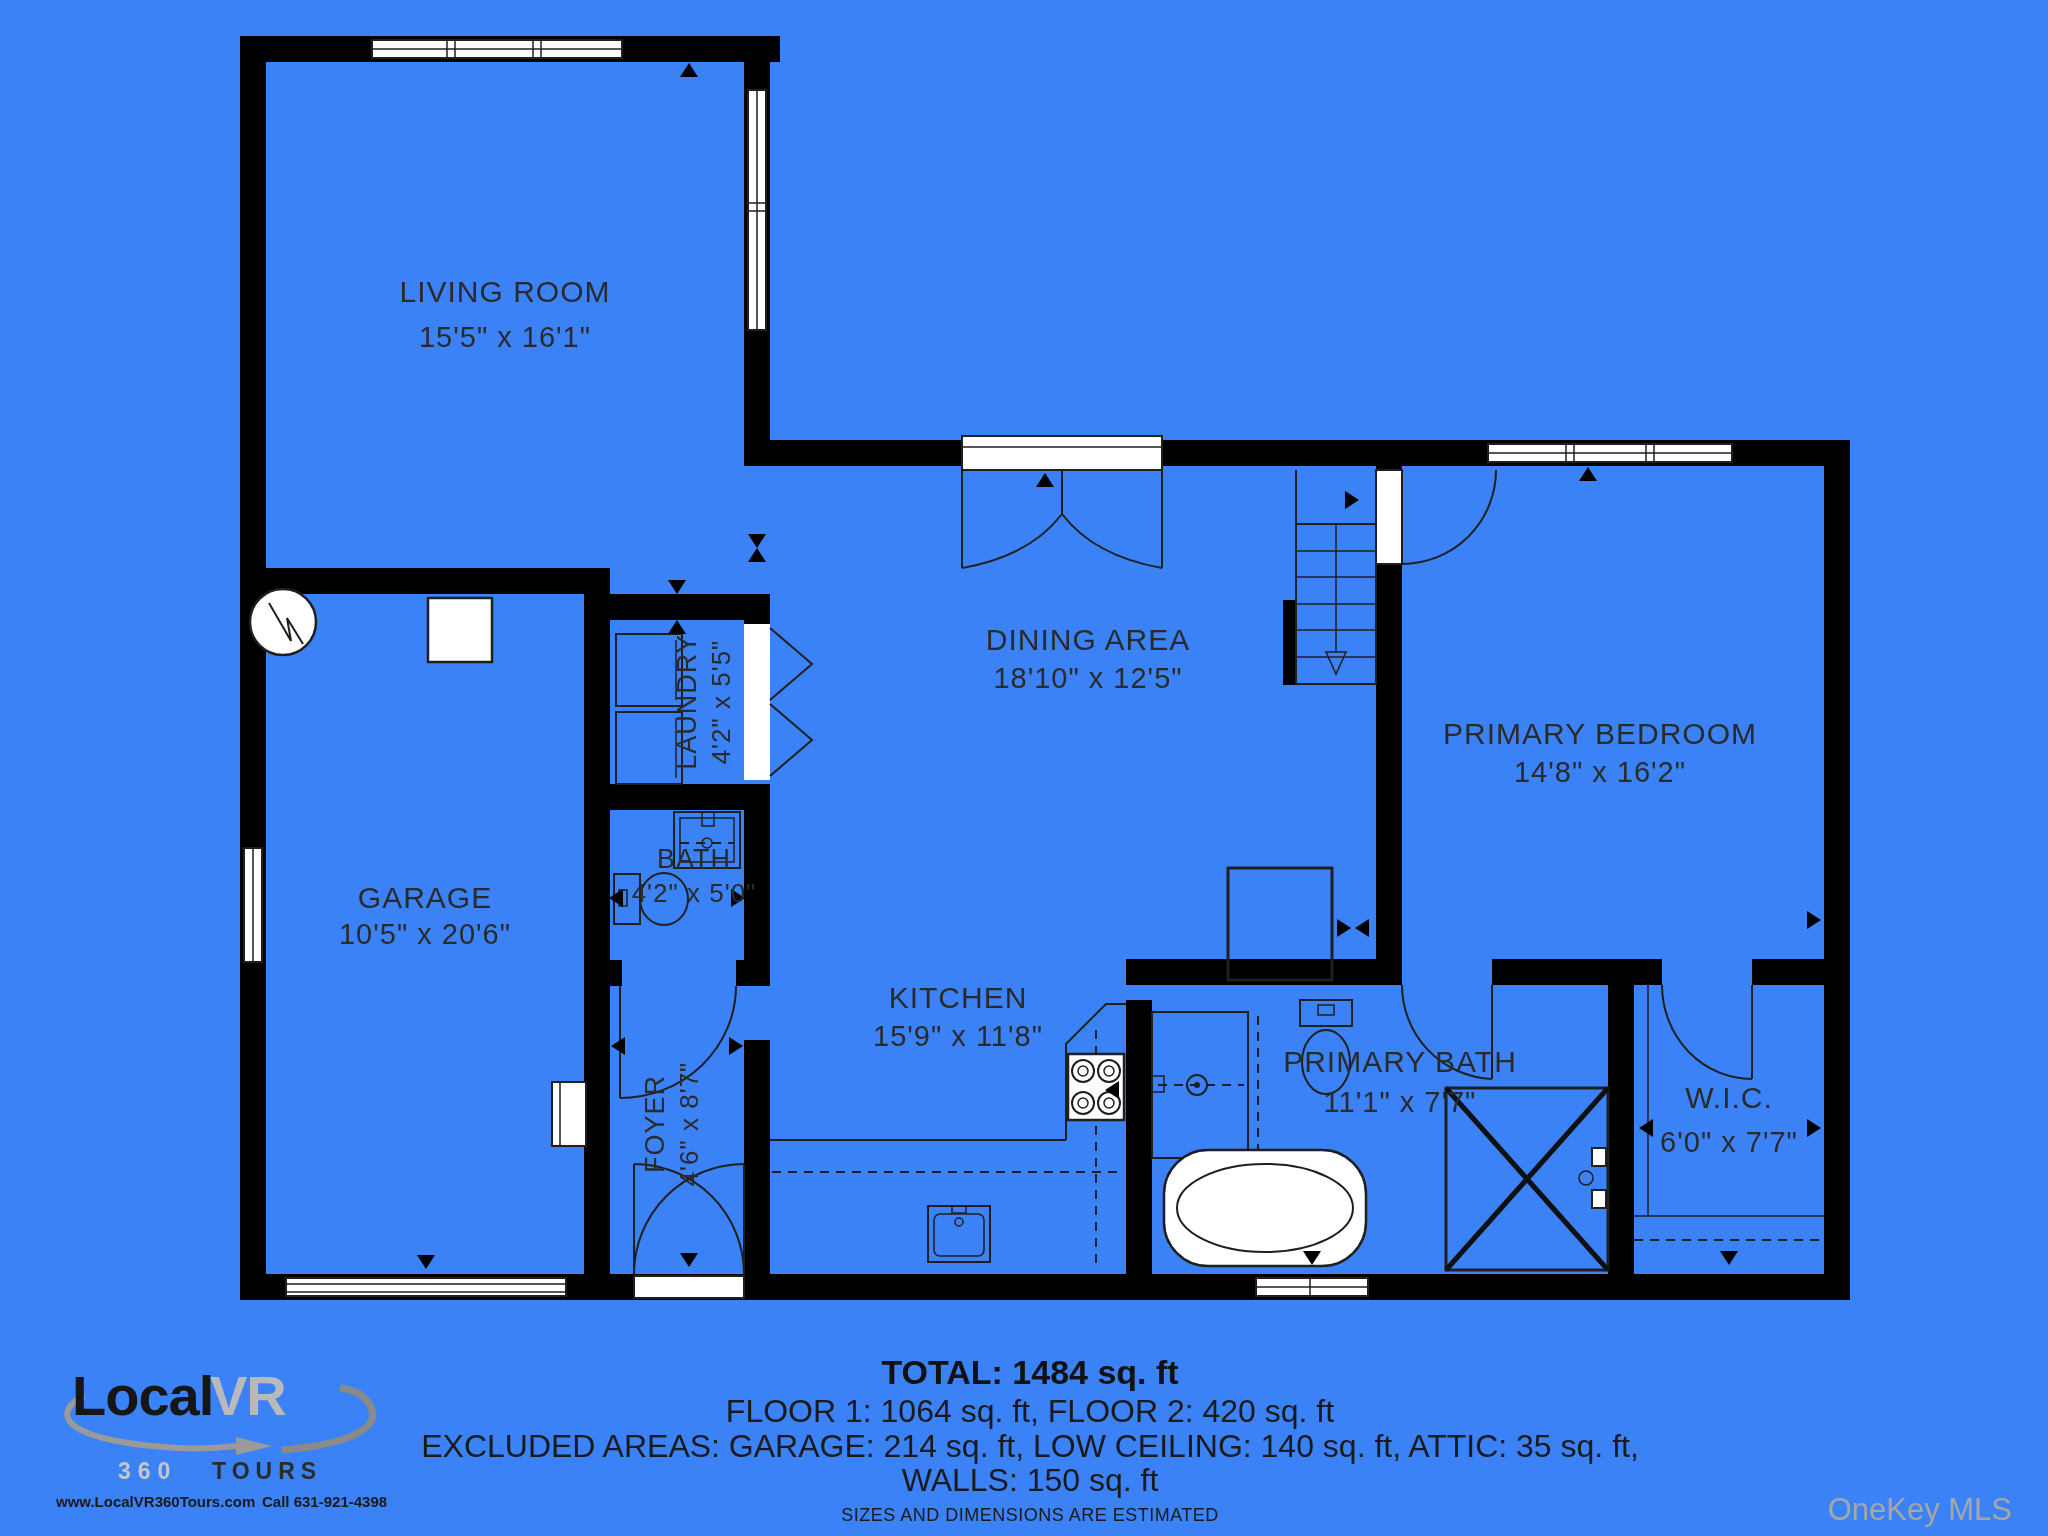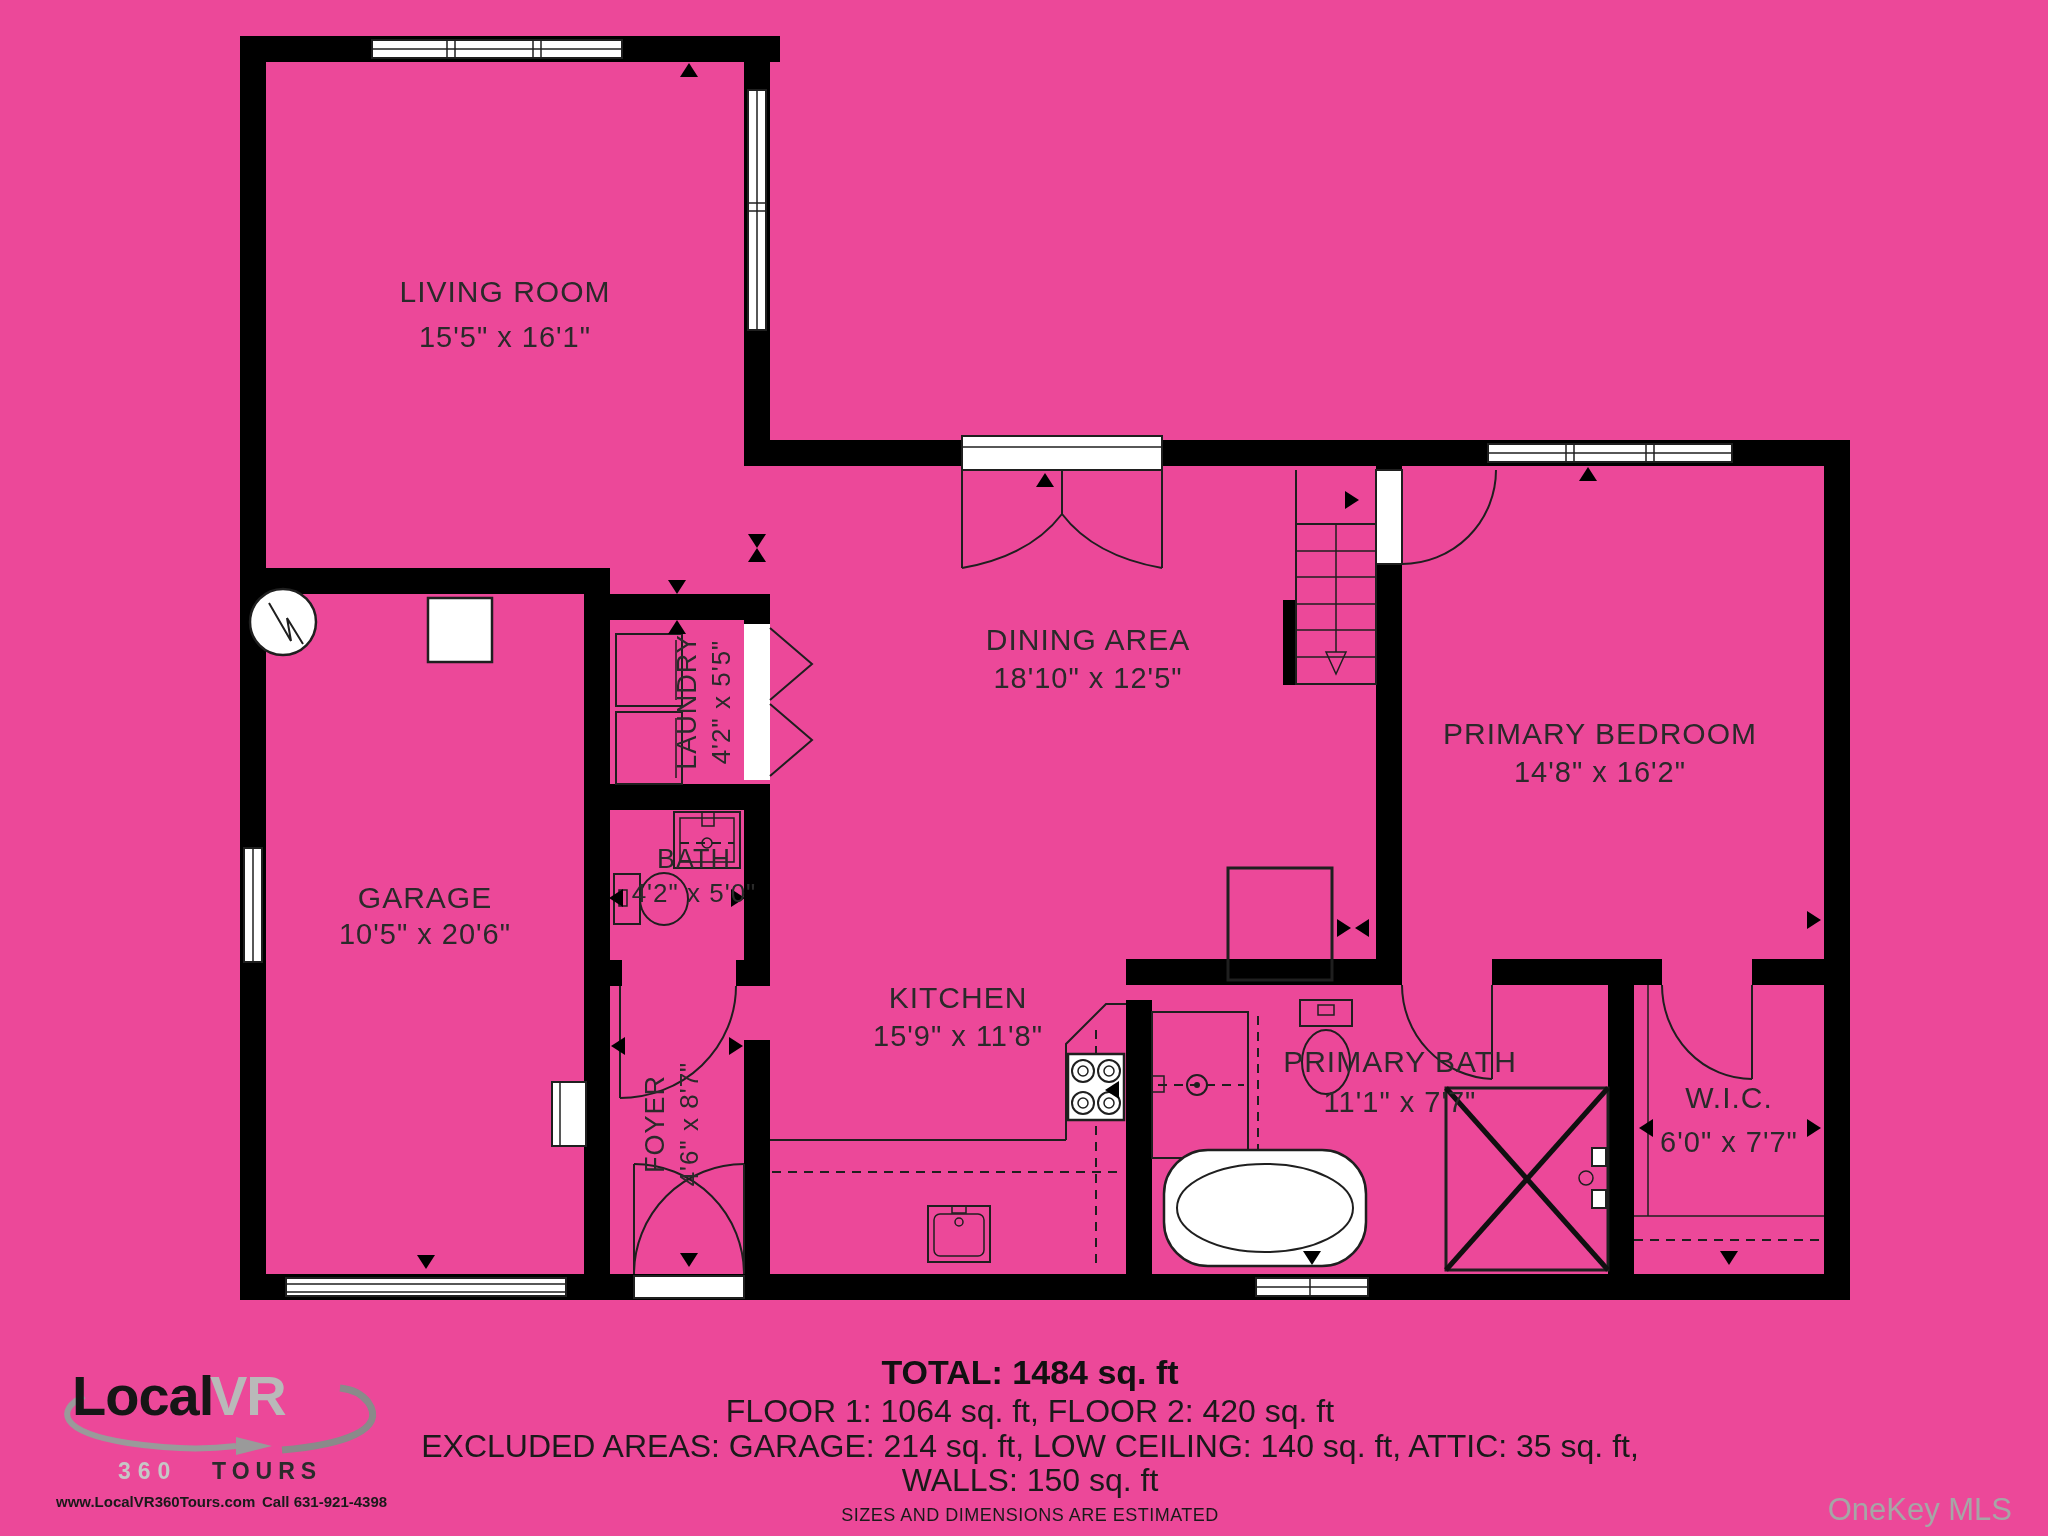--- a/index.html
+++ b/index.html
@@ -1,16 +1,16 @@
 <!DOCTYPE html>
 <html><head>
 <meta charset="utf-8">
 <style>
   html,body{margin:0;padding:0;background:#ffffff;}
-  .stage{position:relative;width:2048px;height:1536px;background:#ec4899;overflow:hidden;}
+  .stage{position:relative;width:2048px;height:1536px;background:#3b82f6;overflow:hidden;}
   svg{position:absolute;left:0;top:0;}
   text{font-family:"Liberation Sans", sans-serif;fill:#2a2a2a;}
   .room-name{font-size:30px;letter-spacing:1px;}
   .room-dims{font-size:29px;letter-spacing:1px;}
   .room-name-sm{font-size:27px;letter-spacing:1px;}
   .room-dims-sm{font-size:26px;letter-spacing:1px;}
   .sum-bold{font-size:34px;font-weight:700;fill:#111;}
   .sum{font-size:32px;fill:#1a1a1a;}
   .sum-small{font-size:18px;fill:#1a1a1a;letter-spacing:.5px;}
   .logo-local{font-size:56px;font-weight:700;fill:#161616;letter-spacing:-1px;}

